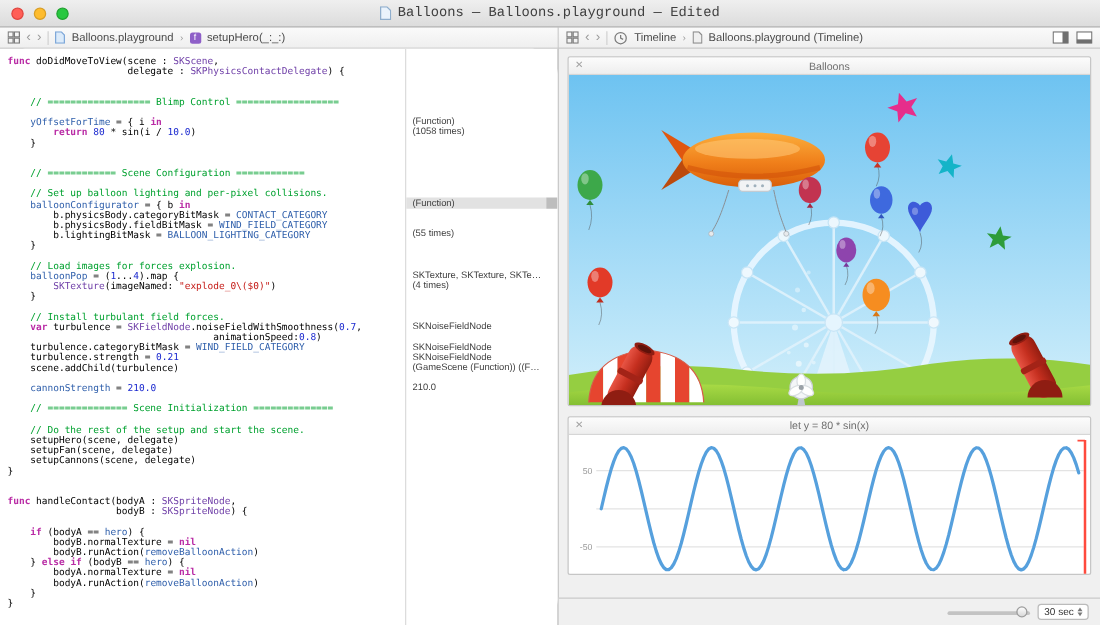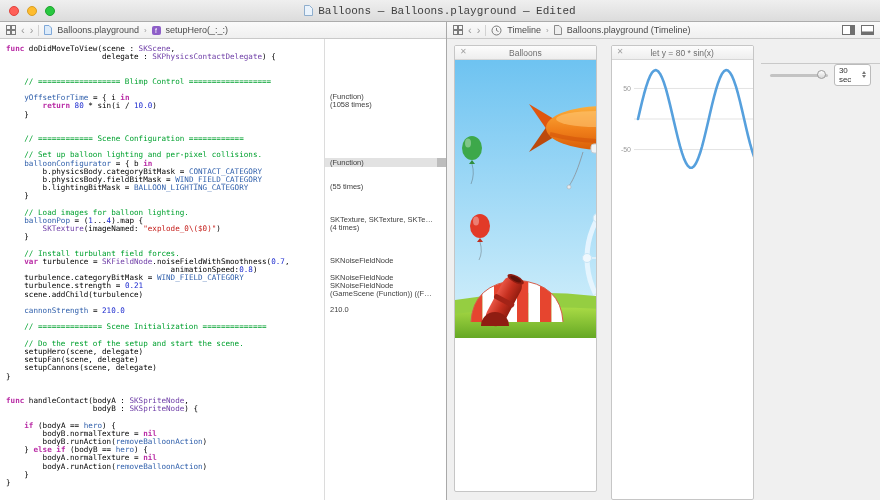--- a/index.html
+++ b/index.html
@@ -47,21 +47,21 @@
   .ts { color:#C41A16; }
   .tp { color:#000; }
   .results { position:absolute; top:0; right:0; bottom:0; width:122px;
     border-left:1px solid #DCDCDC; background:#FFF; }
   .result-row { position:absolute; left:5px; right:2px; font-size:7.5px; line-height:8.2px;
     color:#3E3E3E; white-space:nowrap; overflow:hidden; }
   .hl-band { position:absolute; left:0; right:9px; height:9.5px; background:#E2E2E2; }
   .hl-thumb { position:absolute; right:0; width:9px; height:9.5px; background:#BDBDBD; }
 
   
-  .timeline { flex:1; display:flex; flex-direction:row; padding-top:6px; min-height:0; }
+  .timeline { flex:1; display:flex; flex-direction:column; padding-top:6px; min-height:0; }
   .card { margin:0 7px; background:#FFF; border:1px solid #C6C6C6; border-radius:2px; overflow:hidden; }
   .card-header { position:relative; height:14px; display:flex; align-items:center; justify-content:center;
     background:linear-gradient(#FCFCFC,#EEEEEE); border-bottom:1px solid #D6D6D6;
     font-size:8.5px; color:#6E6E6E; }
   .card-close { position:absolute; left:5px; top:1px; font-size:8px; color:#A2A2A2; cursor:default; }
   .card-close::before { content:"✕"; }
   .scene-card { margin-bottom:8px; }
   svg.block { display:block; }
 
   
@@ -134,21 +134,21 @@
             <div class="code-line"></div>
             <div class="code-line"><span class="tc">    // ============ Scene Configuration ============</span></div>
             <div class="code-line"></div>
             <div class="code-line"><span class="tc">    // Set up balloon lighting and per-pixel collisions.</span></div>
             <div class="code-line"><span class="tp">    </span><span class="tg">balloonConfigurator</span><span class="tp"> = { b </span><span class="tk">in</span></div>
             <div class="code-line"><span class="tp">        b.physicsBody.categoryBitMask = </span><span class="tg">CONTACT_CATEGORY</span></div>
             <div class="code-line"><span class="tp">        b.physicsBody.fieldBitMask = </span><span class="tg">WIND_FIELD_CATEGORY</span></div>
             <div class="code-line"><span class="tp">        b.lightingBitMask = </span><span class="tg">BALLOON_LIGHTING_CATEGORY</span></div>
             <div class="code-line"><span class="tp">    }</span></div>
             <div class="code-line"></div>
-            <div class="code-line"><span class="tc">    // Load images for balloon lighting.</span></div>
+            <div class="code-line"><span class="tc">    // Load images for forces explosion.</span></div>
             <div class="code-line"><span class="tp">    </span><span class="tg">balloonPop</span><span class="tp"> = (</span><span class="tn">1</span><span class="tp">...</span><span class="tn">4</span><span class="tp">).map {</span></div>
             <div class="code-line"><span class="tp">        </span><span class="tt">SKTexture</span><span class="tp">(imageNamed: </span><span class="ts">"explode_0\($0)"</span><span class="tp">)</span></div>
             <div class="code-line"><span class="tp">    }</span></div>
             <div class="code-line"></div>
             <div class="code-line"><span class="tc">    // Install turbulant field forces.</span></div>
             <div class="code-line"><span class="tp">    </span><span class="tk">var</span><span class="tp"> turbulence = </span><span class="tt">SKFieldNode</span><span class="tp">.noiseFieldWithSmoothness(</span><span class="tn">0.7</span><span class="tp">,</span></div>
             <div class="code-line"><span class="tp">                                    animationSpeed:</span><span class="tn">0.8</span><span class="tp">)</span></div>
             <div class="code-line"><span class="tp">    turbulence.categoryBitMask = </span><span class="tg">WIND_FIELD_CATEGORY</span></div>
             <div class="code-line"><span class="tp">    turbulence.strength = </span><span class="tn">0.21</span></div>
             <div class="code-line"><span class="tp">    scene.addChild(turbulence)</span></div>

